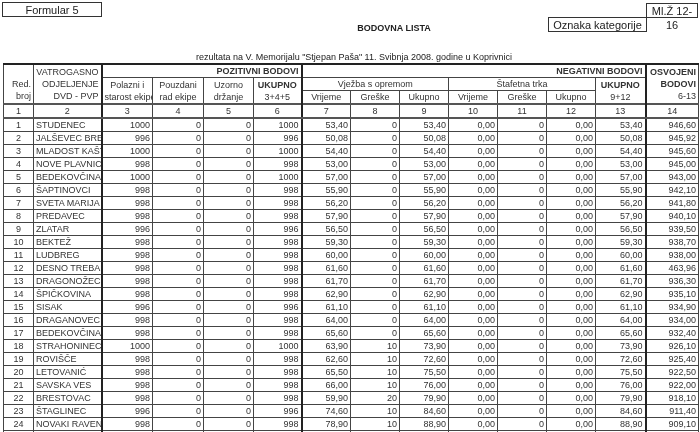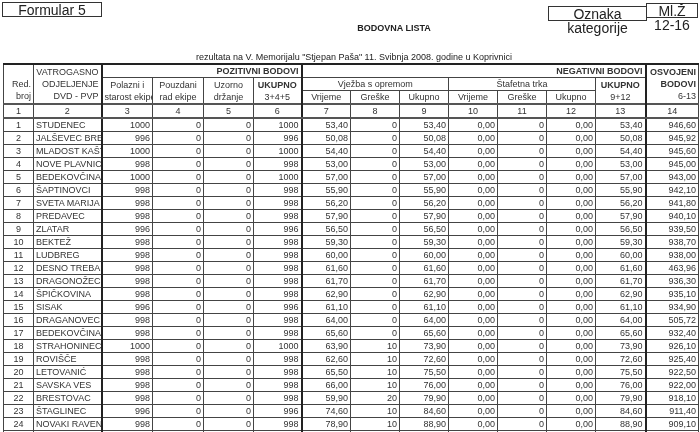--- a/index.html
+++ b/index.html
@@ -1,22 +1,22 @@
 <!DOCTYPE html>
 <html><head>
 <meta charset="utf-8">
 <style>
   html, body { margin: 0; padding: 0; background: #ffffff; }
   body {
     width: 700px; height: 432px; overflow: hidden; position: relative;
     font-family: "Liberation Sans", sans-serif; color: #222; font-size: 9px;
   }
-  .box { position: absolute; border: 1px solid #333; box-sizing: border-box; text-align: center; line-height: 14px; font-size: 14px; }
+  .box { position: absolute; border: 1px solid #333; box-sizing: border-box; text-align: center; line-height: 14px; font-size: 11px; }
   #formular { left: 2px; top: 2px; width: 100px; height: 15px; }
-  #oznaka-label { left: 548px; top: 6px; width: 99px; height: 15px; }
+  #oznaka-label { left: 548px; top: 17px; width: 99px; height: 15px; }
   #oznaka-value { left: 646px; top: 3px; width: 52px; height: 15px; font-weight: normal; }
   #title { position: absolute; left: 0; width: 700px; top: 23px; text-align: center; font-weight: bold; font-size: 9px; padding-left: 44px; }
   #subtitle { position: absolute; left: 0; width: 700px; top: 52px; text-align: center; font-size: 9px; padding-left: 8px; box-sizing: border-box; }
   table {
     position: absolute; left: 3px; top: 63px; border-collapse: collapse; table-layout: fixed;
     width: 695px;
   }
   td, th { border: 1px solid #444; padding: 0 2px; font-weight: normal; font-size: 9px; white-space: nowrap; overflow: hidden; height: 12px; line-height: 12px; }
   th { text-align: center; color: #333; }
   th.bold { font-weight: bold; border-radius: 6px; }
@@ -371,21 +371,21 @@
         <td class="r">0</td>
         <td class="r">0</td>
         <td class="r thick-r">998</td>
         <td class="r">64,00</td>
         <td class="r">0</td>
         <td class="r">64,00</td>
         <td class="r">0,00</td>
         <td class="r">0</td>
         <td class="r">0,00</td>
         <td class="r thick-r">64,00</td>
-        <td class="r">505,72</td>
+        <td class="r">934,00</td>
       </tr>
       <tr>
         <td class="c">17</td>
         <td class="l thick-r">BEDEKOVČINA II</td>
         <td class="r">998</td>
         <td class="r">0</td>
         <td class="r">0</td>
         <td class="r thick-r">998</td>
         <td class="r">65,60</td>
         <td class="r">0</td>

